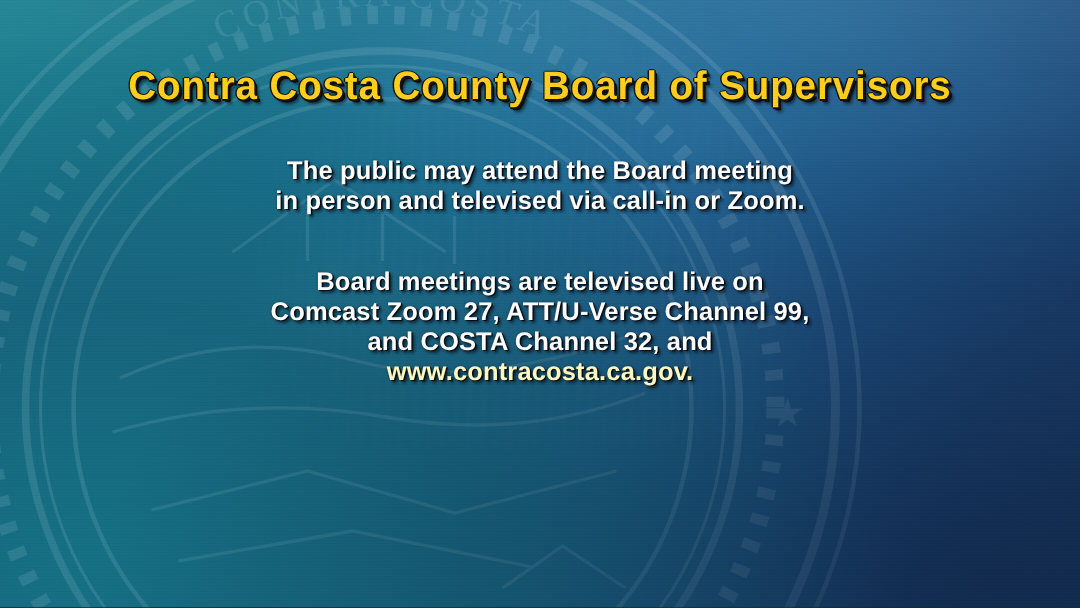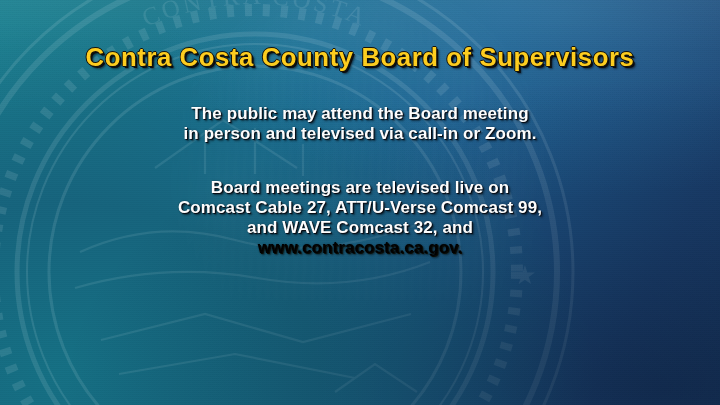--- a/index.html
+++ b/index.html
@@ -121,21 +121,21 @@
       1px 1px 0 rgba(6,10,16,0.92),
       2px 2px 2px rgba(4,8,14,0.62),
       0 0 2px rgba(4,8,14,0.40);
   }
   .para.p1 { top: 104px; }
   .para.p2 { top: 178px; }
 
   .para .line { display: block; white-space: nowrap; }
 
   .url-line {
-    color: #000000;
+    color: #fef9c3;
     text-shadow:
       1px 1px 0 rgba(10,9,2,0.95),
       2px 2px 2px rgba(6,6,4,0.60),
       0 0 2px rgba(6,6,4,0.40);
   }
 
   
   .scanlines {
     position: absolute;
     inset: 0;
@@ -206,21 +206,21 @@
 
     <div class="title">Contra Costa County Board of Supervisors</div>
 
     <div class="para p1">
       <span class="line">The public may attend the Board meeting</span>
       <span class="line">in person and televised via call-in or Zoom.</span>
     </div>
 
     <div class="para p2">
       <span class="line">Board meetings are televised live on</span>
-      <span class="line">Comcast Cable 27, ATT/U-Verse Comcast 99,</span>
-      <span class="line">and WAVE Comcast 32, and</span>
+      <span class="line">Comcast Zoom 27, ATT/U-Verse Channel 99,</span>
+      <span class="line">and COSTA Channel 32, and</span>
       <span class="line url-line">www.contracosta.ca.gov.</span>
     </div>
 
   </div>
 
   <div class="scanlines"></div>
 </div>
 
 </body></html>

